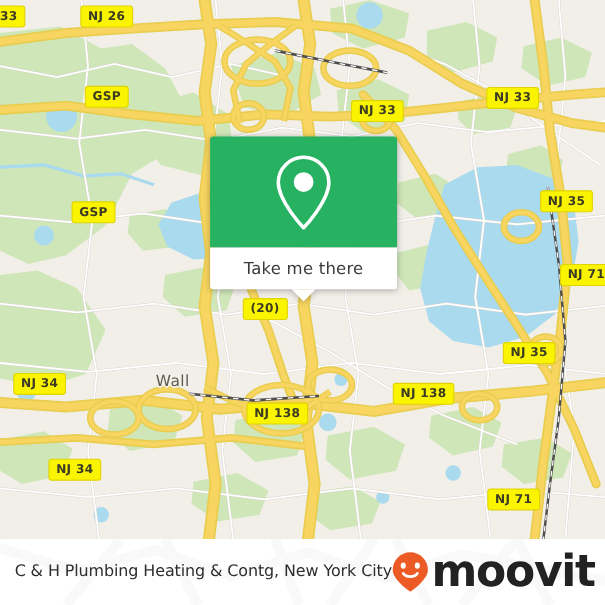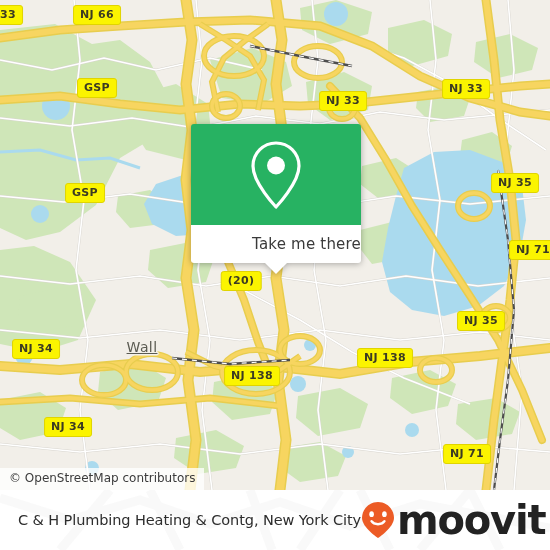--- a/index.html
+++ b/index.html
@@ -101,21 +101,21 @@
     align-items: center;
     justify-content: center;
   }
   #popup-footer {
     position: relative;
     height: 38px;
     background: #ffffff;
     border-radius: 0 0 3px 3px;
     display: flex;
     align-items: center;
-    justify-content: flex-end;
+    justify-content: center;
   }
   #popup-footer-label {
     color: #3a3a3a;
     font-family: "DejaVu Sans", sans-serif;
     font-size: 15px;
     letter-spacing: .2px;
   }
   #popup-pointer {
     position: absolute;
     left: 50%;
@@ -141,21 +141,21 @@
     position: absolute;
     left: 0; top: -490px;
     opacity: 0.055;
     pointer-events: none;
   }
   #footer-inner {
     position: relative;
     height: 60px;
     display: flex;
     align-items: center;
-    justify-content: space-between;
+    justify-content: center;
     padding: 0 14px 0 18px;
     box-sizing: border-box;
   }
   #footer-title {
     color: #2d2d2d;
     font-family: "DejaVu Sans", sans-serif;
     font-size: 14.5px;
     letter-spacing: -.1px;
     white-space: nowrap;
   }
@@ -349,39 +349,38 @@
           <path d="M250,46 L310,58 L352,66" stroke="#ffffff" stroke-width="1.2" stroke-dasharray="5 5"></path>
           <path d="M172,358 L230,364 L290,360" stroke="#4d4d4d" stroke-width="2.4"></path>
           <path d="M172,358 L230,364 L290,360" stroke="#ffffff" stroke-width="1.2" stroke-dasharray="5 5"></path>
           <path d="M498,170 L508,240 L514,310 L508,380 L500,440 L494,490" stroke="#4d4d4d" stroke-width="2.2"></path>
           <path d="M498,170 L508,240 L514,310 L508,380 L500,440 L494,490" stroke="#ffffff" stroke-width="1.1" stroke-dasharray="5 5"></path>
         </g>
 
       </g>
     </svg>
 
-    <div class="place-label" style="left:142px; top:347px;text-decoration:underline;">Wall</div>
+    <div class="place-label" style="left:157px; top:347px;">Wall</div>
 
     <div class="shield" style="left:8px;  top:15px;">33</div>
-    <div class="shield" style="left:97px; top:15px;">NJ 66</div>
+    <div class="shield" style="left:97px; top:15px;">NJ 26</div>
     <div class="shield" style="left:97px; top:88px;">GSP</div>
     <div class="shield" style="left:85px; top:193px;">GSP</div>
     <div class="shield" style="left:343px;top:101px;">NJ 33</div>
     <div class="shield" style="left:466px;top:89px;">NJ 33</div>
     <div class="shield" style="left:515px;top:183px;">NJ 35</div>
     <div class="shield" style="left:533px;top:250px;">NJ 71</div>
     <div class="shield" style="left:481px;top:321px;">NJ 35</div>
     <div class="shield" style="left:241px;top:281px;">(20)</div>
     <div class="shield" style="left:36px; top:349px;">NJ 34</div>
     <div class="shield" style="left:68px; top:427px;">NJ 34</div>
     <div class="shield" style="left:252px;top:376px;">NJ 138</div>
     <div class="shield" style="left:385px;top:358px;">NJ 138</div>
     <div class="shield" style="left:467px;top:454px;">NJ 71</div>
 
-    <div id="attribution">© OpenStreetMap contributors</div>
 
     <div id="popup">
       <div id="popup-body">
         <svg width="58" height="72" viewBox="0 0 58 72">
           <path d="M29,4 C16.3,4 6,14.3 6,27 C6,44 29,68 29,68 C29,68 52,44 52,27
                    C52,14.3 41.7,4 29,4 Z" fill="none" stroke="#ffffff" stroke-width="3.2" stroke-linejoin="round"></path>
           <circle cx="29" cy="26.5" r="9" fill="#ffffff"></circle>
         </svg>
       </div>
       <div id="popup-footer">

